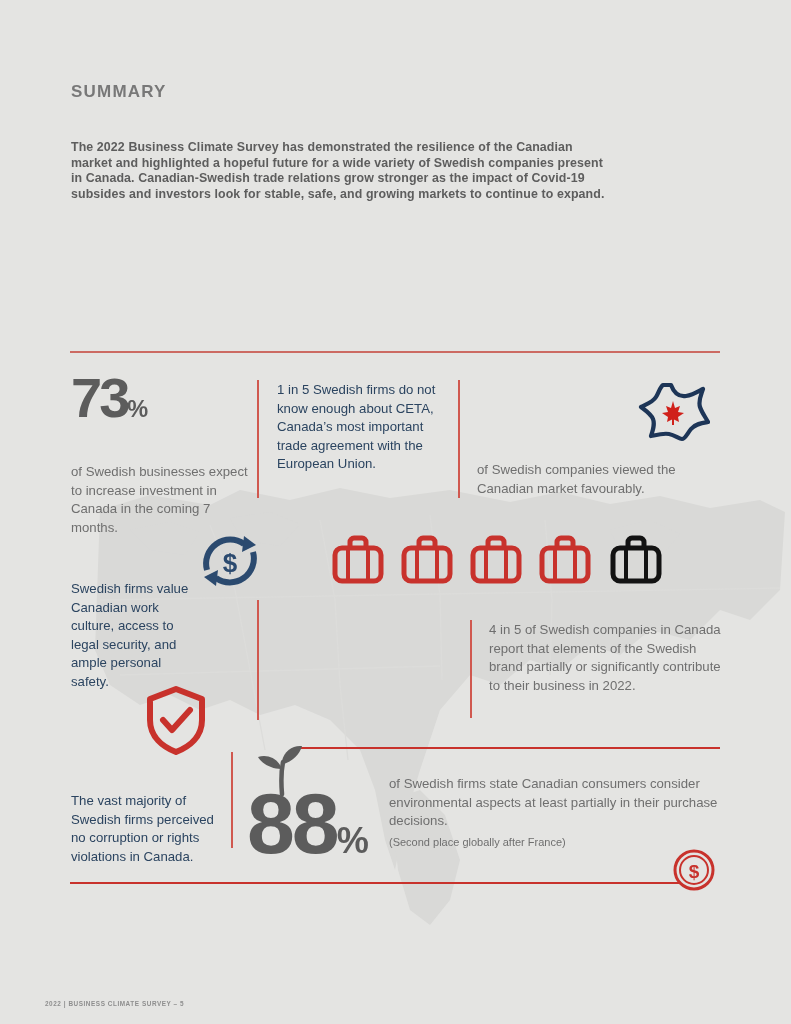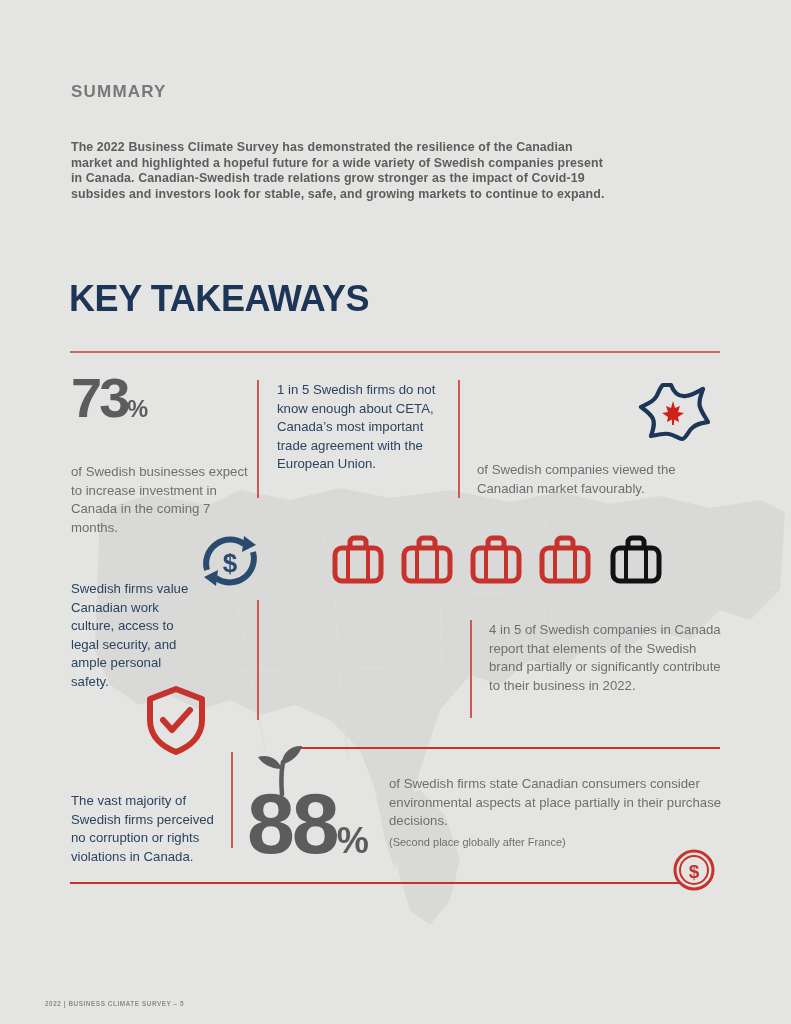--- a/index.html
+++ b/index.html
@@ -134,21 +134,20 @@
       <path d="M455,50 L462,130 L460,205"></path>
       <path d="M10,130 L690,118"></path>
       <path d="M30,205 L350,196"></path>
     </g>
   </svg>
 
   <div id="summary-label">SUMMARY</div>
 
   <div id="summary-para">The 2022 Business Climate Survey has demonstrated the resilience of the Canadian market and highlighted a hopeful future for a wide variety of Swedish companies present in Canada. Canadian-Swedish trade relations grow stronger as the impact  of Covid-19 subsides and investors look for stable, safe, and growing markets to continue to expand.</div>
 
-  <div id="key-takeaways">KEY TAKEAWAYS</div>
 
   <div class="hrule" style="left:70px; top:351px; width:650px;"></div>
 
   <div class="vrule" style="left:257px; top:380px; height:118px;"></div>
 
   <div class="vrule" style="left:458px; top:380px; height:118px;"></div>
 
   <div class="bignum gray" style="left:71px; top:370px; font-size:56px;">
     <span>73</span><span class="pct">%</span>
   </div>
@@ -230,21 +229,21 @@
   <svg class="icon" style="left:248px; top:744px;" width="60" height="52" viewBox="0 0 60 52">
     <path d="M34,50 C33,38 33,28 35,18" fill="none" stroke="#5c5c5c" stroke-width="4.5" stroke-linecap="round"></path>
     <path d="M35,20 C44,18 52,10 54,2 C45,1 36,7 34,17 Z" fill="#5c5c5c"></path>
     <path d="M33,25 C24,25 14,20 10,13 C19,10 29,14 33,23 Z" fill="#5c5c5c"></path>
   </svg>
 
   <div class="bignum gray" style="left:247px; top:780px; font-size:86px;">
     <span>88</span><span class="pct">%</span>
   </div>
 
-  <div class="txt gray" style="left:389px; top:775px; width:334px;">of Swedish firms state Canadian consumers consider environmental aspects at place partially in their purchase decisions.</div>
+  <div class="txt gray" style="left:389px; top:775px; width:334px;">of Swedish firms state Canadian consumers consider environmental aspects at least partially in their purchase decisions.</div>
   <div class="txt gray" style="left:389px; top:835px; width:334px; font-size:11px; line-height:14px;">(Second place globally after France)</div>
 
   <div class="hrule strong" style="left:70px; top:882px; width:610px;"></div>
 
   <svg class="icon" style="left:672px; top:848px;" width="44" height="44" viewBox="0 0 44 44">
     <circle cx="22" cy="22" r="19" fill="none" stroke="#c8322c" stroke-width="3"></circle>
     <circle cx="22" cy="22" r="14" fill="none" stroke="#c8322c" stroke-width="2"></circle>
     <text x="22" y="30" font-family="'Liberation Sans',sans-serif" font-size="19" font-weight="bold" fill="#c8322c" text-anchor="middle">$</text>
   </svg>
 

